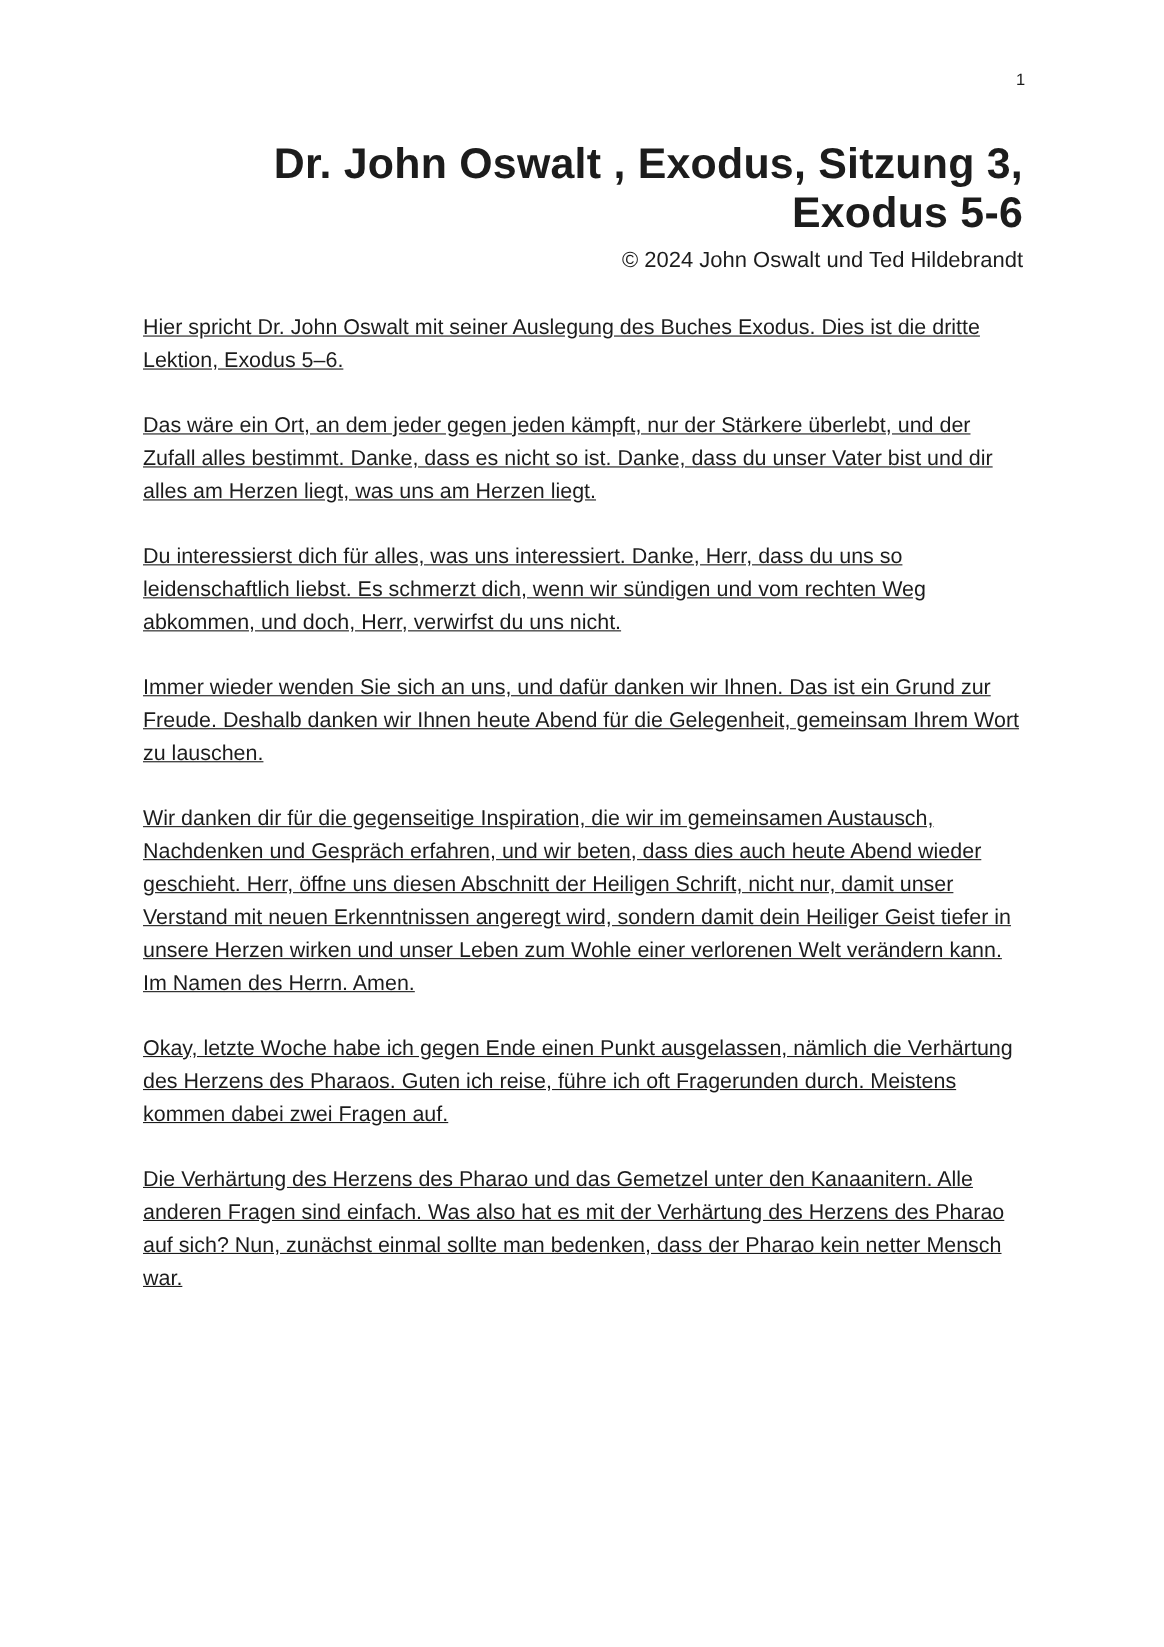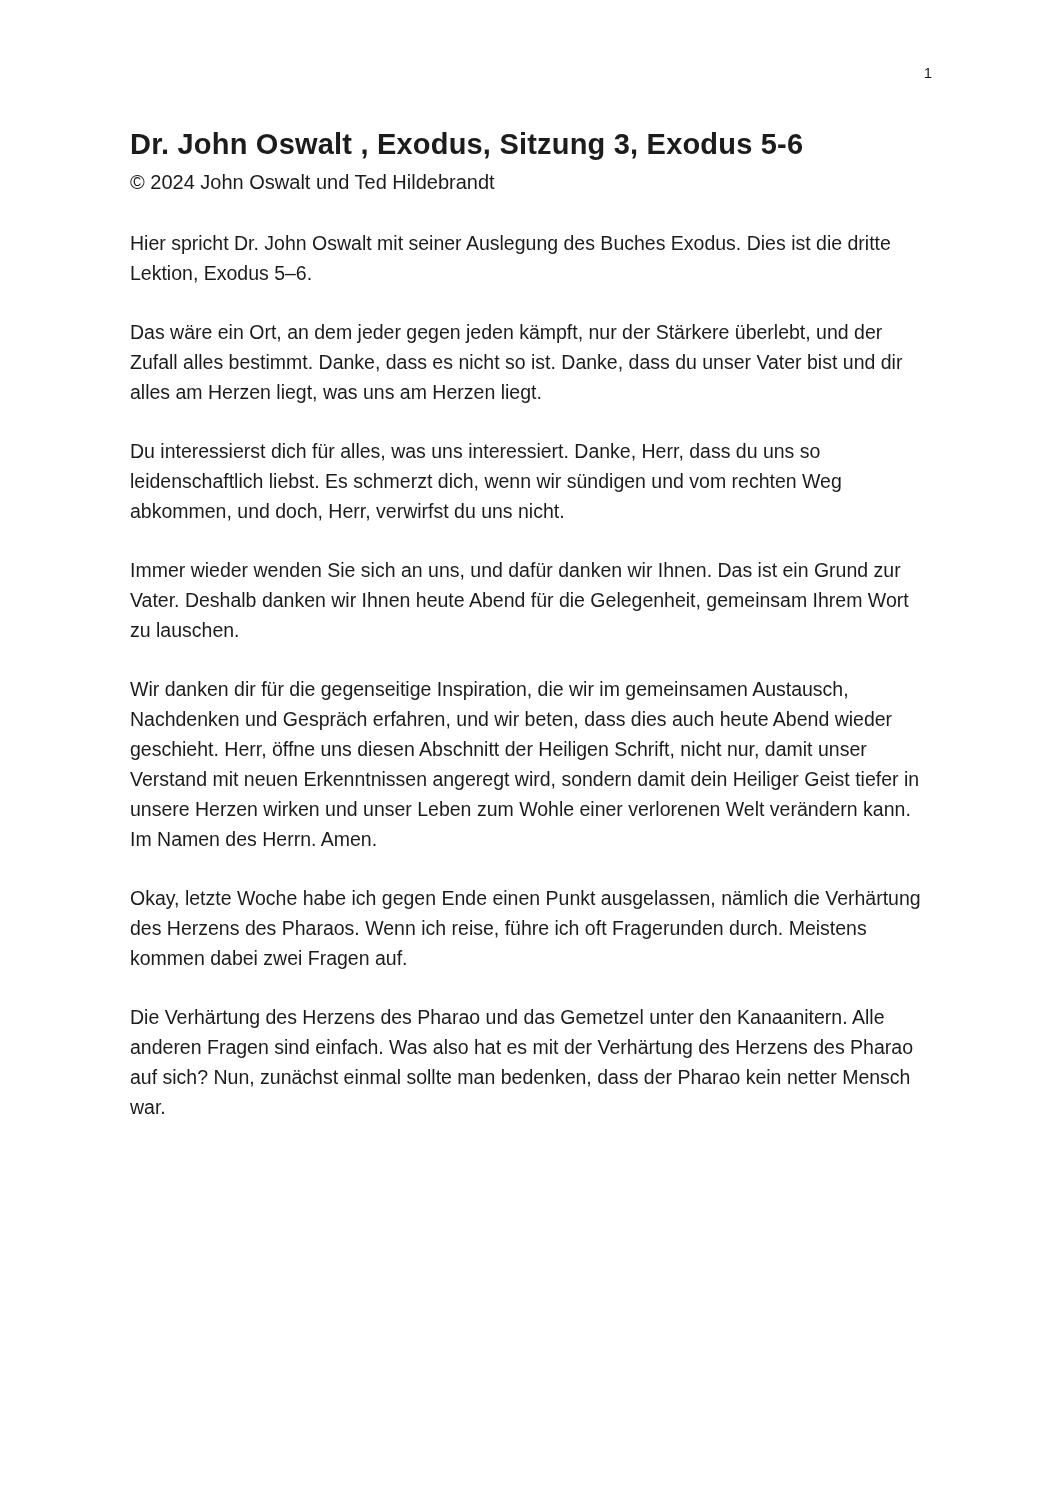--- a/index.html
+++ b/index.html
@@ -21,53 +21,54 @@
     position: absolute;
     top: 64px;
     right: 126px;
     font-size: 15px;
     color: #1c1c1c;
   }
   .content {
     padding: 128px 128px 0 130px;
   }
   .doc-title {
-    font-size: 29px;
+    font-size: 39px;
     font-weight: bold;
-    text-align: left;
+    text-align: right;
     margin: 0 0 10px 0;
     letter-spacing: 0.2px;
   }
   .doc-copyright {
     font-size: 20px;
     font-weight: normal;
-    text-align: left;
+    text-align: right;
     margin: 0 0 34px 0;
   }
   .doc-body p {
     font-size: 19.5px;
     line-height: 30px;
     margin: 0 0 29px 0;
     text-align: left;
+    text-decoration: underline;
   }
 </style>
 </head>
 <body>
 
 <div class="page">
   <div class="page-number">1</div>
 
   <div class="content">
     <h1 class="doc-title">Dr. John Oswalt , Exodus, Sitzung 3, Exodus 5-6</h1>
 
     <div class="doc-copyright">© 2024 John Oswalt und Ted Hildebrandt</div>
 
     <div class="doc-body">
       <p>Hier spricht Dr. John Oswalt mit seiner Auslegung des Buches Exodus. Dies ist die dritte Lektion, Exodus 5–6.</p>
       <p>Das wäre ein Ort, an dem jeder gegen jeden kämpft, nur der Stärkere überlebt, und der Zufall alles bestimmt. Danke, dass es nicht so ist. Danke, dass du unser Vater bist und dir alles am Herzen liegt, was uns am Herzen liegt.</p>
       <p>Du interessierst dich für alles, was uns interessiert. Danke, Herr, dass du uns so leidenschaftlich liebst. Es schmerzt dich, wenn wir sündigen und vom rechten Weg abkommen, und doch, Herr, verwirfst du uns nicht.</p>
-      <p>Immer wieder wenden Sie sich an uns, und dafür danken wir Ihnen. Das ist ein Grund zur Vater. Deshalb danken wir Ihnen heute Abend für die Gelegenheit, gemeinsam Ihrem Wort zu lauschen.</p>
+      <p>Immer wieder wenden Sie sich an uns, und dafür danken wir Ihnen. Das ist ein Grund zur Freude. Deshalb danken wir Ihnen heute Abend für die Gelegenheit, gemeinsam Ihrem Wort zu lauschen.</p>
       <p>Wir danken dir für die gegenseitige Inspiration, die wir im gemeinsamen Austausch, Nachdenken und Gespräch erfahren, und wir beten, dass dies auch heute Abend wieder geschieht. Herr, öffne uns diesen Abschnitt der Heiligen Schrift, nicht nur, damit unser Verstand mit neuen Erkenntnissen angeregt wird, sondern damit dein Heiliger Geist tiefer in unsere Herzen wirken und unser Leben zum Wohle einer verlorenen Welt verändern kann. Im Namen des Herrn. Amen.</p>
-      <p>Okay, letzte Woche habe ich gegen Ende einen Punkt ausgelassen, nämlich die Verhärtung des Herzens des Pharaos. Wenn ich reise, führe ich oft Fragerunden durch. Meistens kommen dabei zwei Fragen auf.</p>
+      <p>Okay, letzte Woche habe ich gegen Ende einen Punkt ausgelassen, nämlich die Verhärtung des Herzens des Pharaos. Guten ich reise, führe ich oft Fragerunden durch. Meistens kommen dabei zwei Fragen auf.</p>
       <p>Die Verhärtung des Herzens des Pharao und das Gemetzel unter den Kanaanitern. Alle anderen Fragen sind einfach. Was also hat es mit der Verhärtung des Herzens des Pharao auf sich? Nun, zunächst einmal sollte man bedenken, dass der Pharao kein netter Mensch war.</p>
     </div>
   </div>
 </div>
 
 </body></html>

